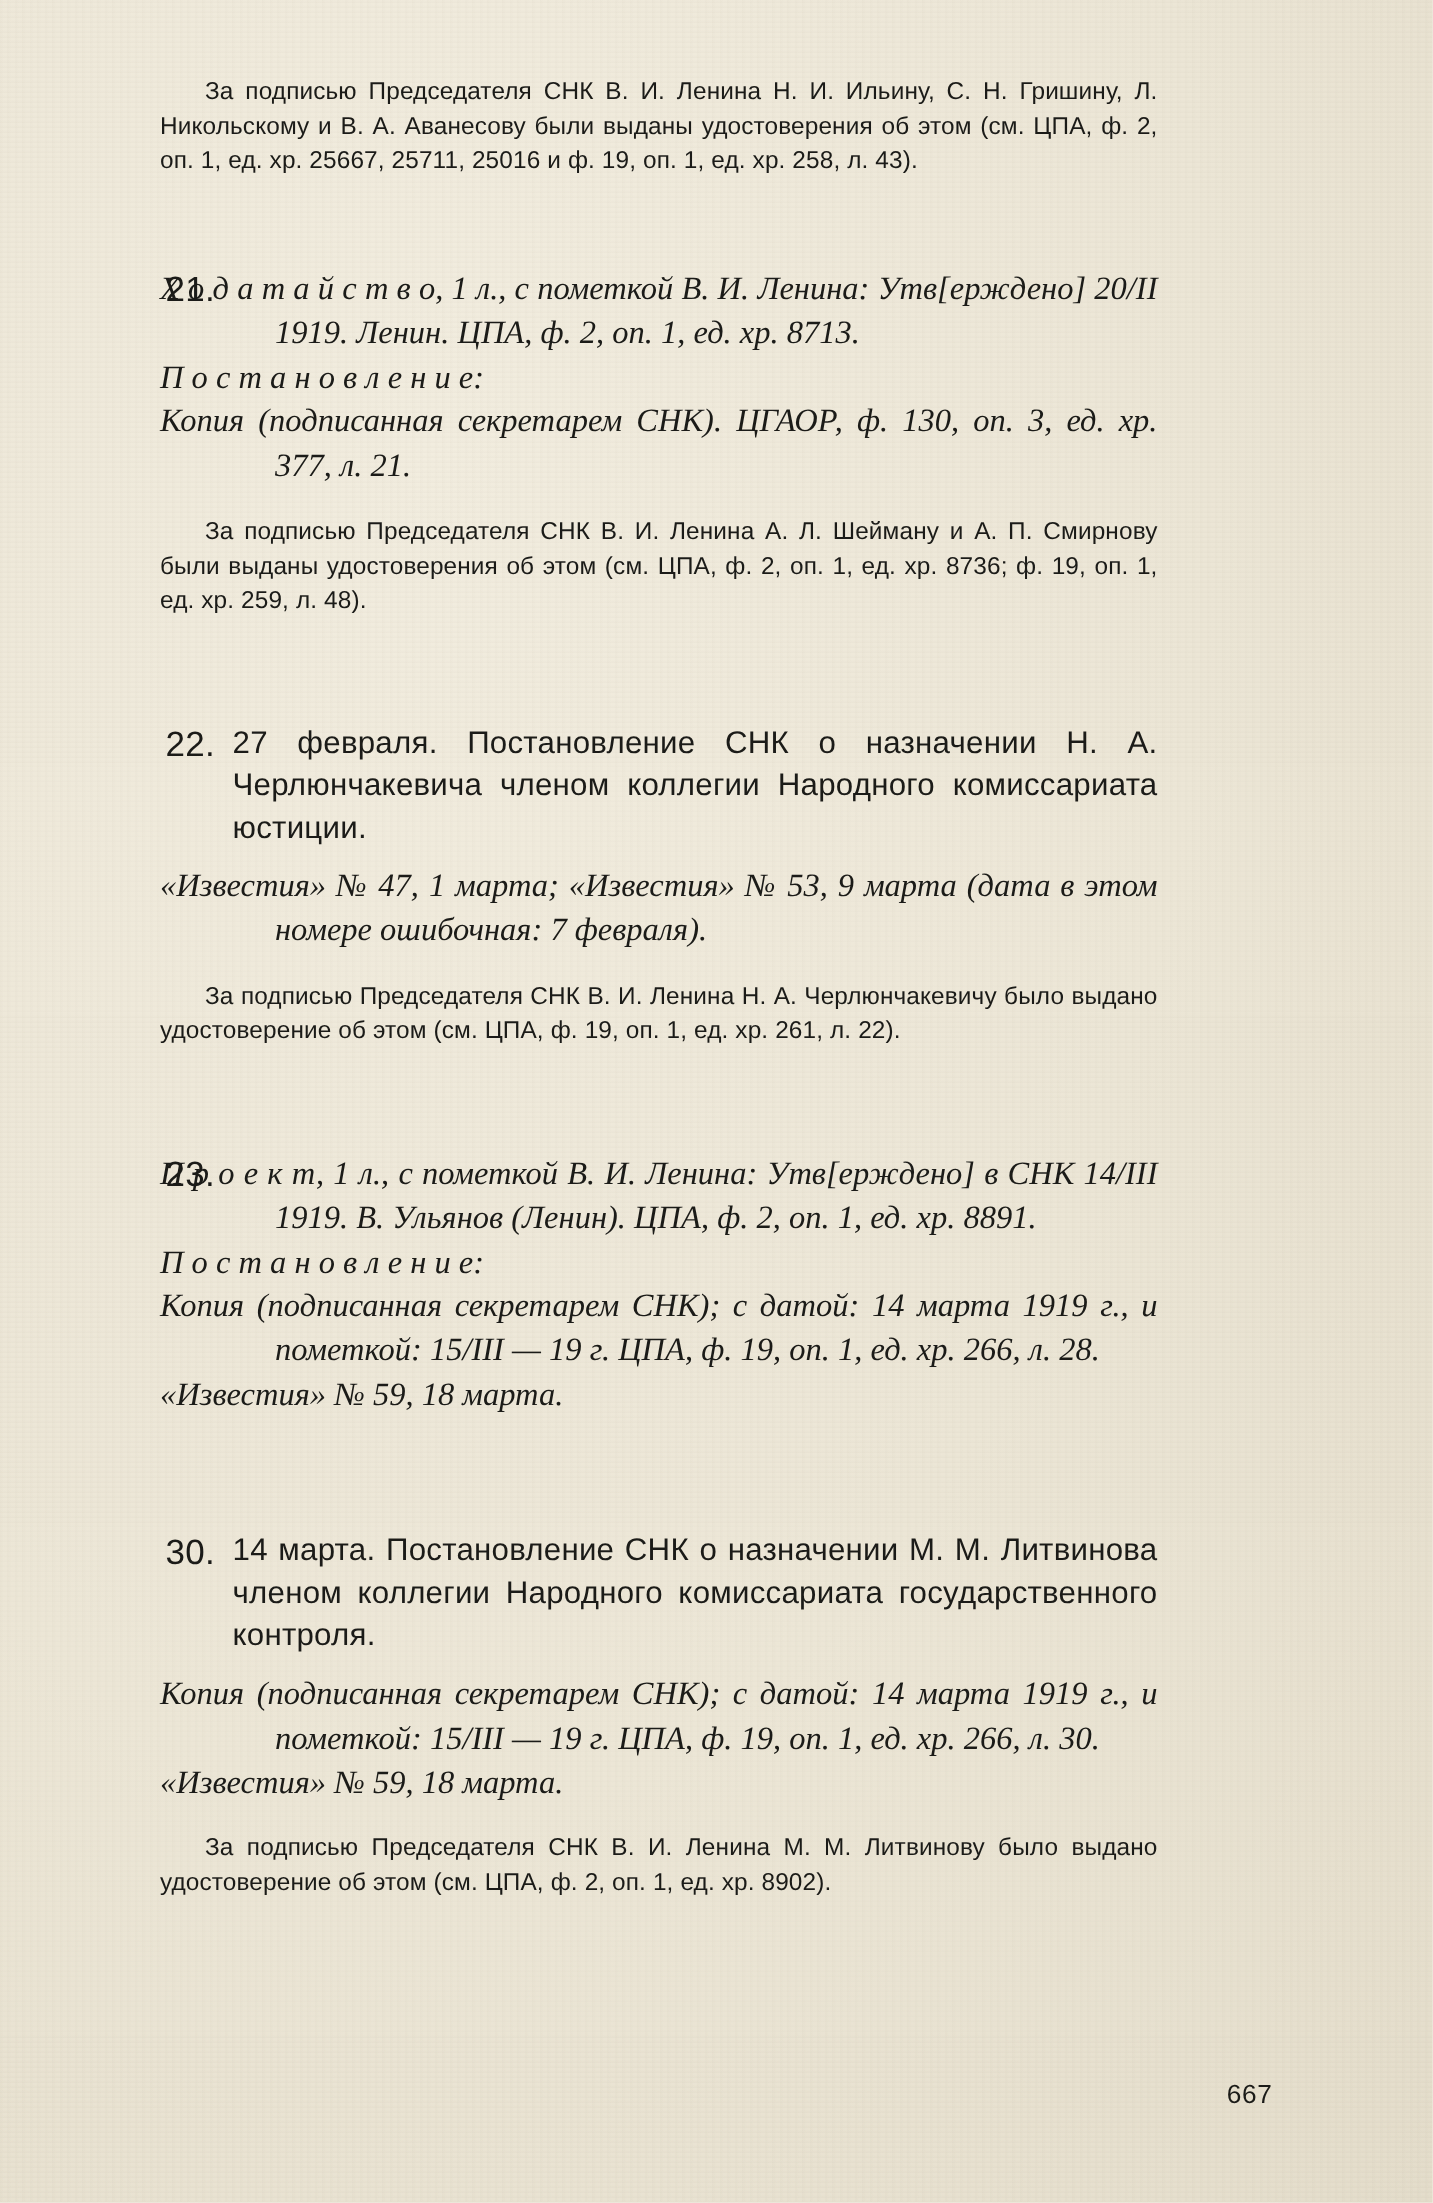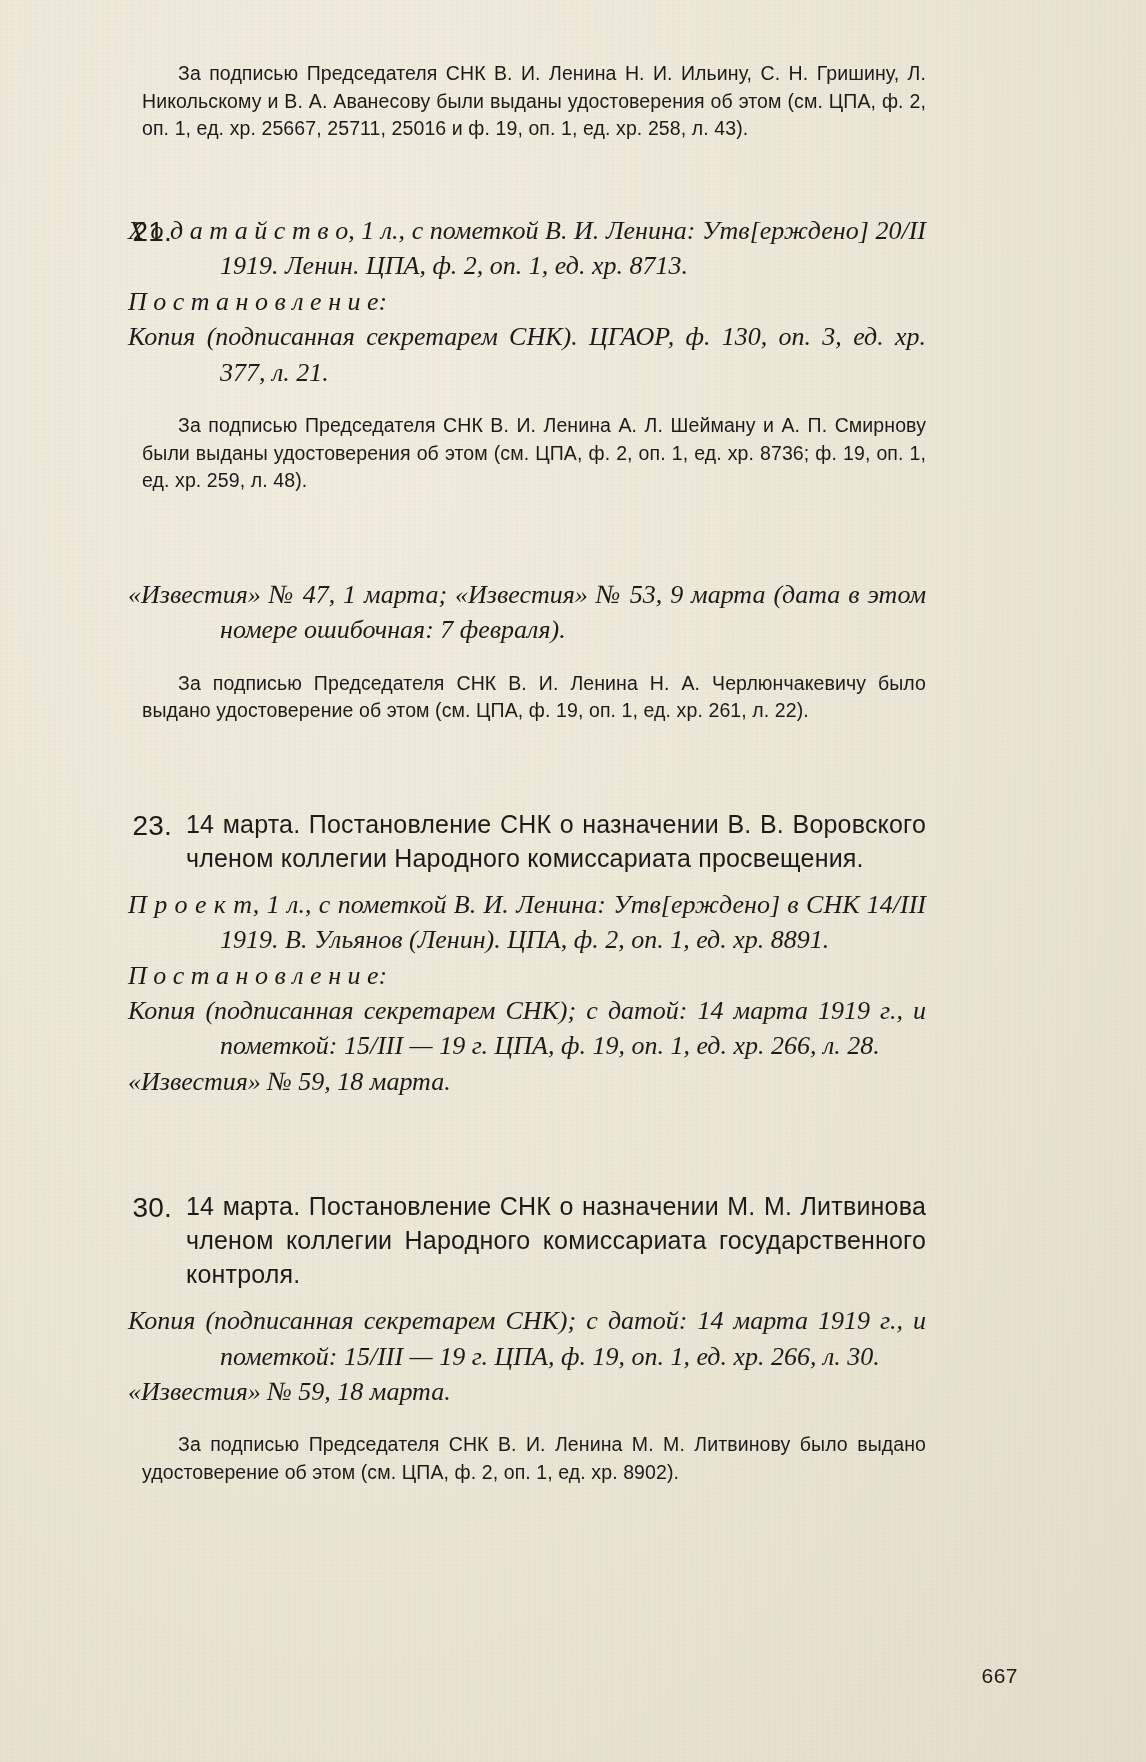--- a/index.html
+++ b/index.html
@@ -41,21 +41,21 @@
 
   
   .note {
     font-family: "Liberation Sans", sans-serif;
     font-size: 19.5px;
     line-height: 1.42;
     text-align: justify;
     margin: 0 0 14px 0;
     letter-spacing: .1px;
   }
-  .note.indent { text-indent: 36px; margin-left: 14px; }
+  .note.indent { text-indent: 36px; }
 
   
   .entry {
     margin-top: 34px;
   }
   .entry-head {
     position: relative;
     padding-left: 58px;
     font-family: "Liberation Sans", sans-serif;
     font-size: 25px;
@@ -118,33 +118,36 @@
         <span class="hang">П о с т а н о в л е н и е:</span>
         <span class="hang">Копия (подписанная секретарем СНК). ЦГАОР, ф. 130, оп. 3, ед. хр. 377, л. 21.</span>
       </div>
       <div class="gap-m"></div>
       <p class="note indent">За подписью Председателя СНК В. И. Ленина А. Л. Шейману и А. П. Смирнову были выданы удостоверения об этом (см. ЦПА, ф. 2, оп. 1, ед. хр. 8736; ф. 19, оп. 1, ед. хр. 259, л. 48).</p>
     </div>
 
     <div class="gap-l"></div>
 
     <div class="entry">
+      <div class="entry-head">
+        <span class="entry-num">22.</span>
+        <span>27 февраля. Постановление СНК о назначении Н. А. Черлюнчакевича членом коллегии Народного комиссариата юстиции.</span>
+      </div>
       <div class="cite">
         <span class="hang">«Известия» № 47, 1 марта; «Известия» № 53, 9 марта (дата в этом номере ошибочная: 7 февраля).</span>
       </div>
       <div class="gap-m"></div>
       <p class="note indent">За подписью Председателя СНК В. И. Ленина Н. А. Черлюнчакевичу было выдано удостоверение об этом (см. ЦПА, ф. 19, оп. 1, ед. хр. 261, л. 22).</p>
     </div>
 
     <div class="gap-l"></div>
 
     <div class="entry">
       <div class="entry-head">
         <span class="entry-num">23.</span>
-        <span>14 марта. Постановление СНК о назначении В. В. Воровского членом коллегии Народного комиссариата просвещения.</span>
       </div>
       <div class="cite">
         <span class="hang">П р о е к т, 1 л., с пометкой В. И. Ленина: Утв[ерждено] в СНК 14/III 1919. В. Ульянов (Ленин). ЦПА, ф. 2, оп. 1, ед. хр. 8891.</span>
         <span class="hang">П о с т а н о в л е н и е:</span>
         <span class="hang">Копия (подписанная секретарем СНК); с датой: 14 марта 1919 г., и пометкой: 15/III — 19 г. ЦПА, ф. 19, оп. 1, ед. хр. 266, л. 28.</span>
         <span class="hang">«Известия» № 59, 18 марта.</span>
       </div>
       <div class="gap-m"></div>
     </div>
 

